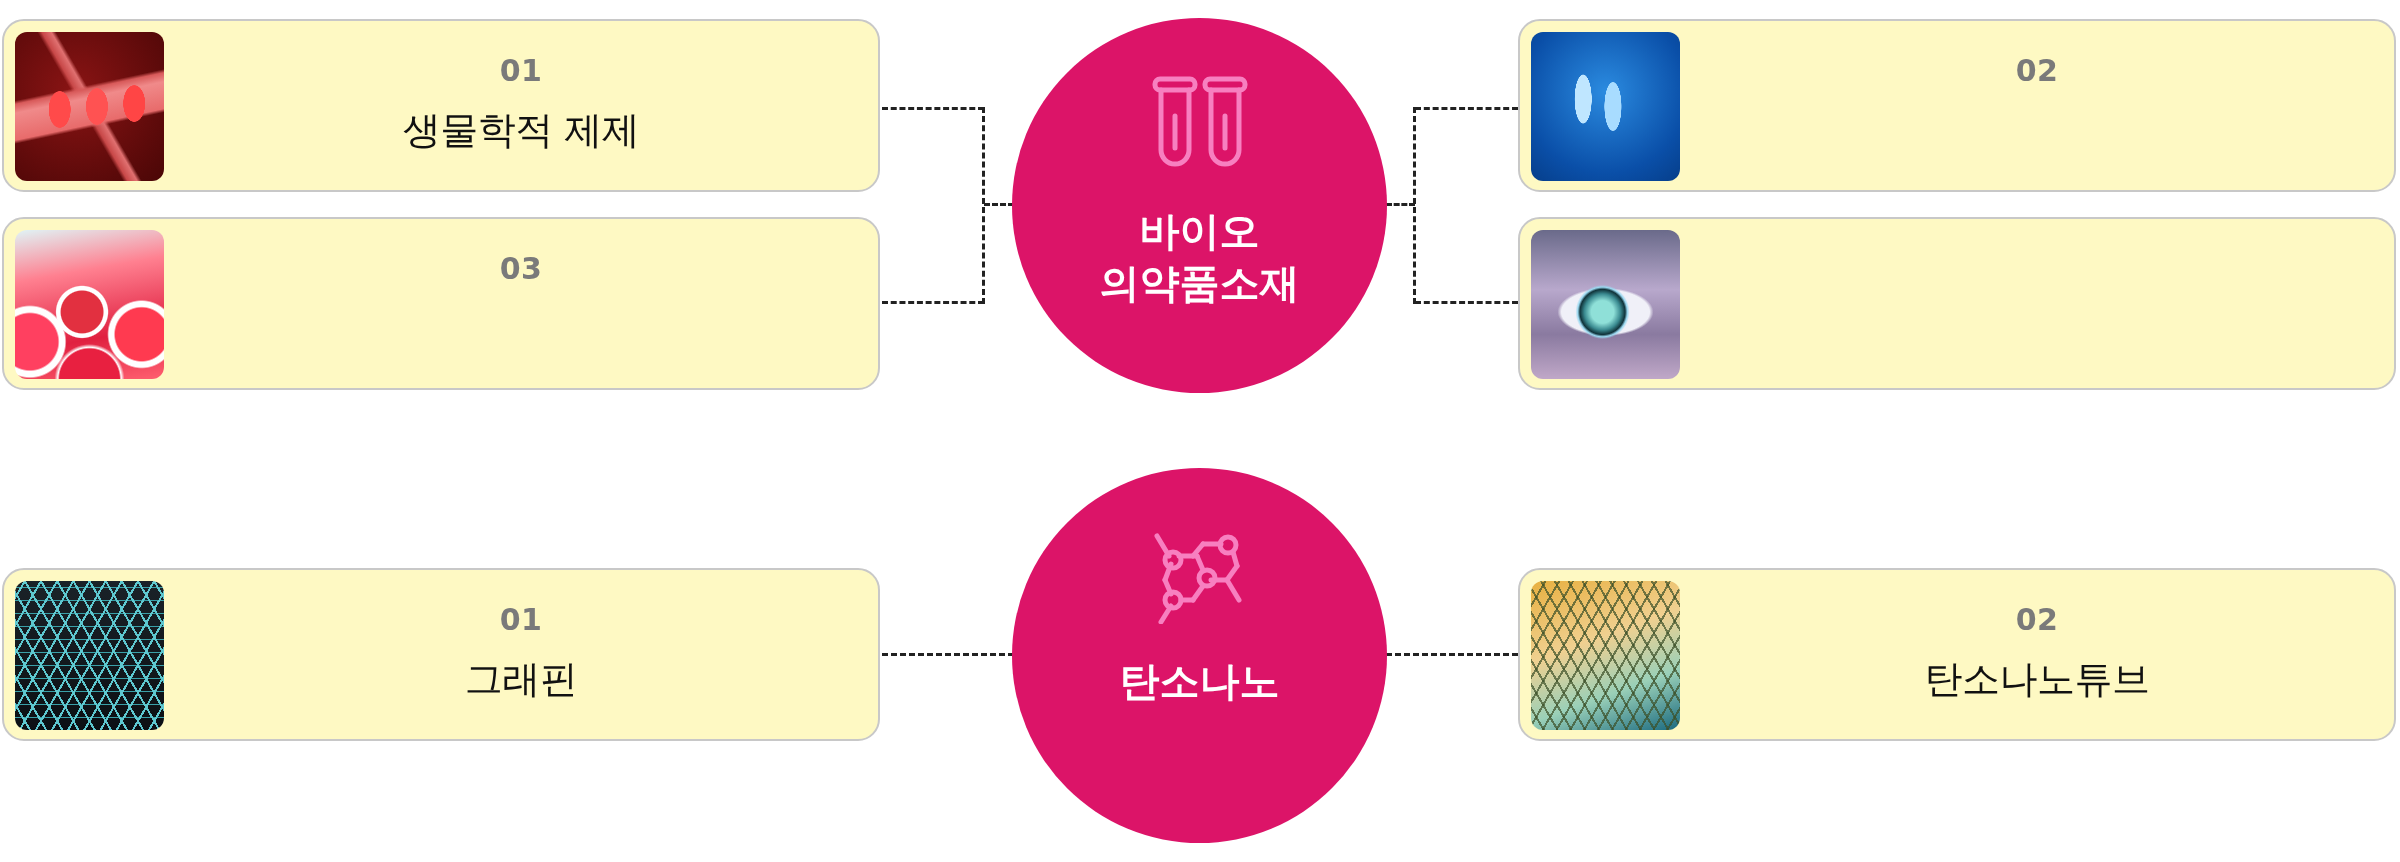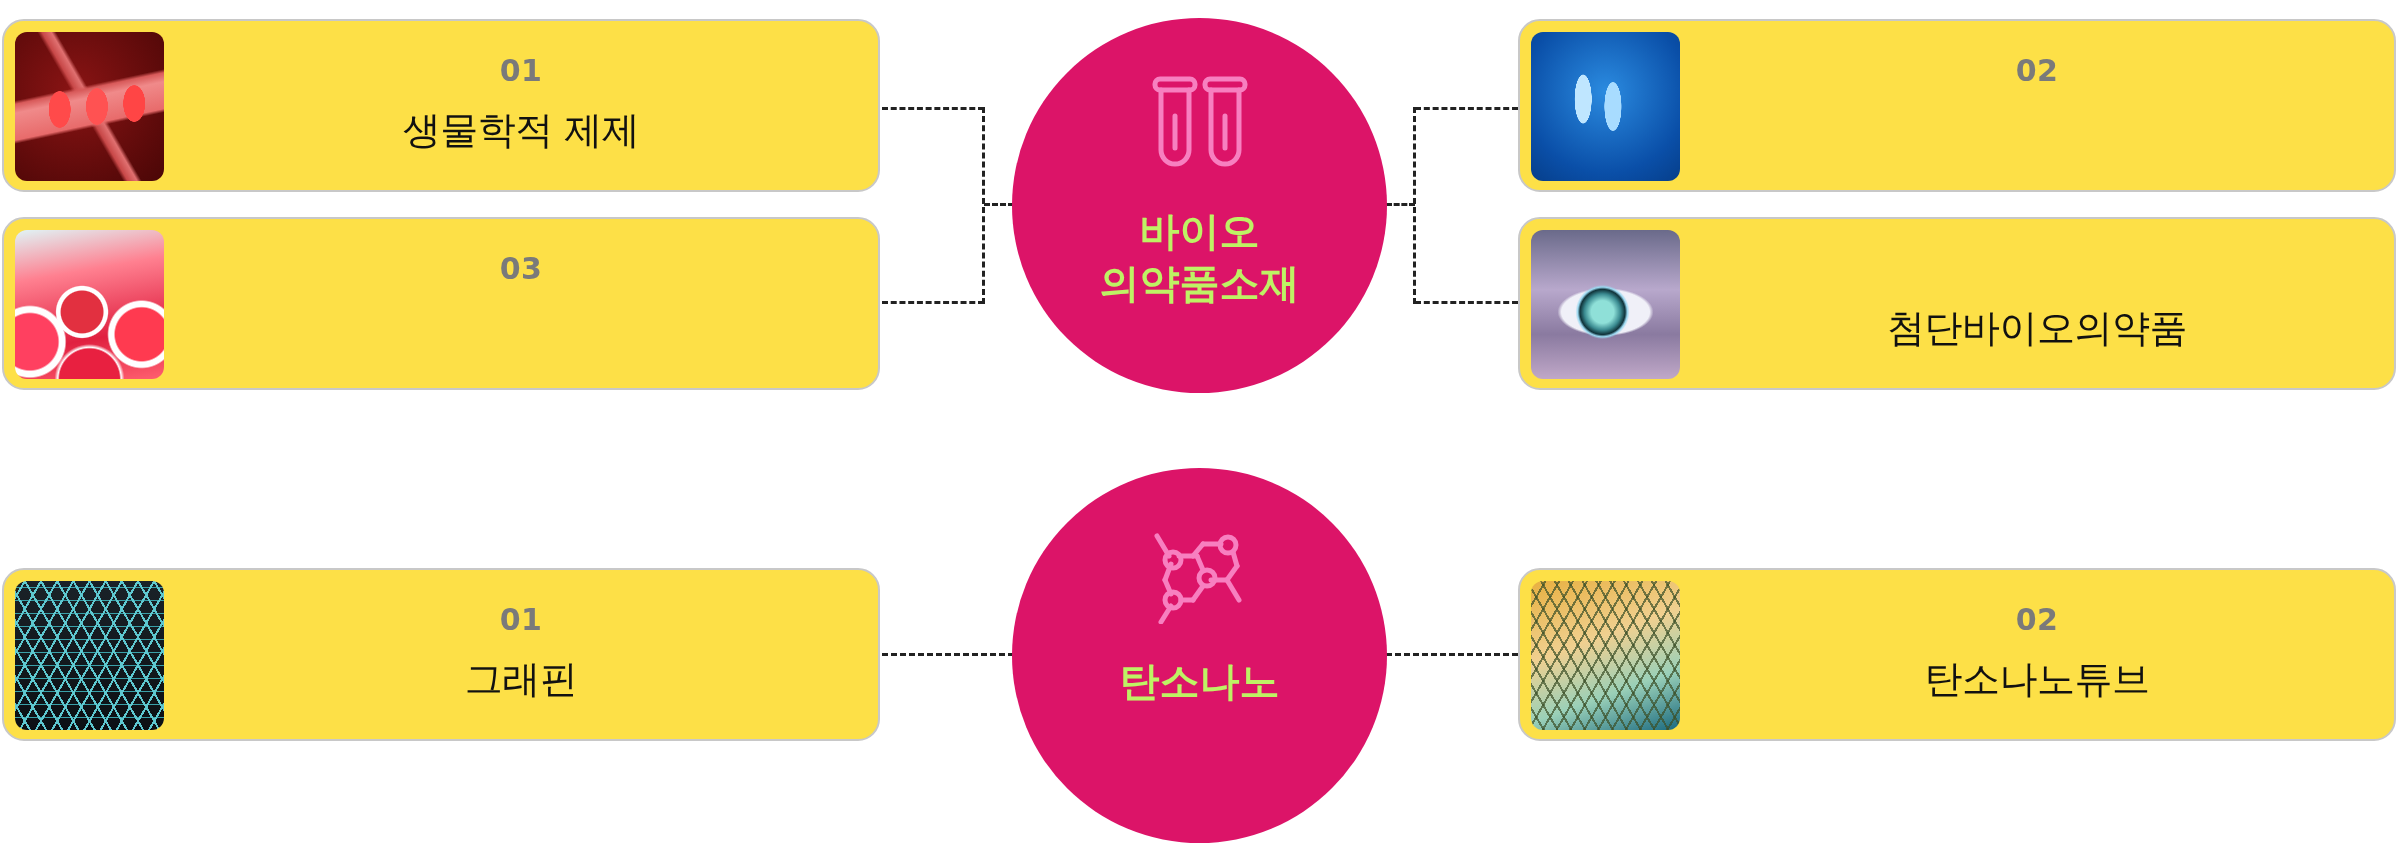--- a/index.html
+++ b/index.html
@@ -1,30 +1,30 @@
 <!DOCTYPE html>
 <html><head>
 <meta charset="utf-8">
 <style>
   html, body { margin: 0; padding: 0; background: #ffffff; }
   body { width: 2400px; height: 862px; position: relative; overflow: hidden;
          font-family: "DejaVu Sans", "Liberation Sans", sans-serif; }
   .card { position: absolute; width: 878px; height: 173px; box-sizing: border-box;
-          border: 2px solid #c8c8c8; border-radius: 22px; background: #fde047; }
+          border: 2px solid #c8c8c8; border-radius: 22px; background: #fef9c3; }
   .thumb { position: absolute; left: 11px; top: 11px; width: 149px; height: 149px;
            border-radius: 12px; overflow: hidden; }
   .txt { position: absolute; left: 160px; right: 0; top: 0; bottom: 0; text-align: center; }
   .num { position: absolute; left: 0; right: 0; top: 32px; font-size: 30px; font-weight: bold;
          color: #7a7a7a; letter-spacing: 0.5px; }
   .title { position: absolute; left: 0; right: 0; top: 84px; font-size: 38px; color: #111;
            letter-spacing: -0.5px; }
   .hub { position: absolute; width: 375px; height: 375px; border-radius: 50%;
          background: #dc1468; }
   .hub .icon { position: absolute; left: 50%; transform: translateX(-50%); }
-  .hub .label { position: absolute; left: 0; right: 0; text-align: center; color: #bef264;
+  .hub .label { position: absolute; left: 0; right: 0; text-align: center; color: #ffffff;
                 font-weight: bold; font-size: 40px; line-height: 52px; }
   .dash { position: absolute; border-color: #222; border-style: dashed; border-width: 0; }
   
   .t-blood { background:
       radial-gradient(ellipse 18px 30px at 30% 52%, #ff4a4a 60%, transparent 62%),
       radial-gradient(ellipse 18px 30px at 55% 50%, #ff5252 60%, transparent 62%),
       radial-gradient(ellipse 18px 30px at 80% 48%, #ff4545 60%, transparent 62%),
       linear-gradient(-12deg, transparent 38%, #e86b6b 40%, #f08a8a 55%, #d85a5a 60%, transparent 62%),
       linear-gradient(60deg, transparent 46%, #c84848 48%, #e07070 52%, transparent 54%),
       radial-gradient(circle at 40% 40%, #8a1414, #4a0606); }
@@ -86,21 +86,20 @@
 <div class="card" style="left:1518px;top:19px;">
   <div class="thumb t-chromo"></div>
   <div class="txt">
     <div class="num">02</div>
   </div>
 </div>
 
 <div class="card" style="left:1518px;top:217px;">
   <div class="thumb t-eye"></div>
   <div class="txt">
-    <div class="title">첨단바이오의약품</div>
   </div>
 </div>
 
 <div class="card" style="left:2px;top:568px;">
   <div class="thumb t-graphene"></div>
   <div class="txt">
     <div class="num">01</div>
     <div class="title">그래핀</div>
   </div>
 </div>

